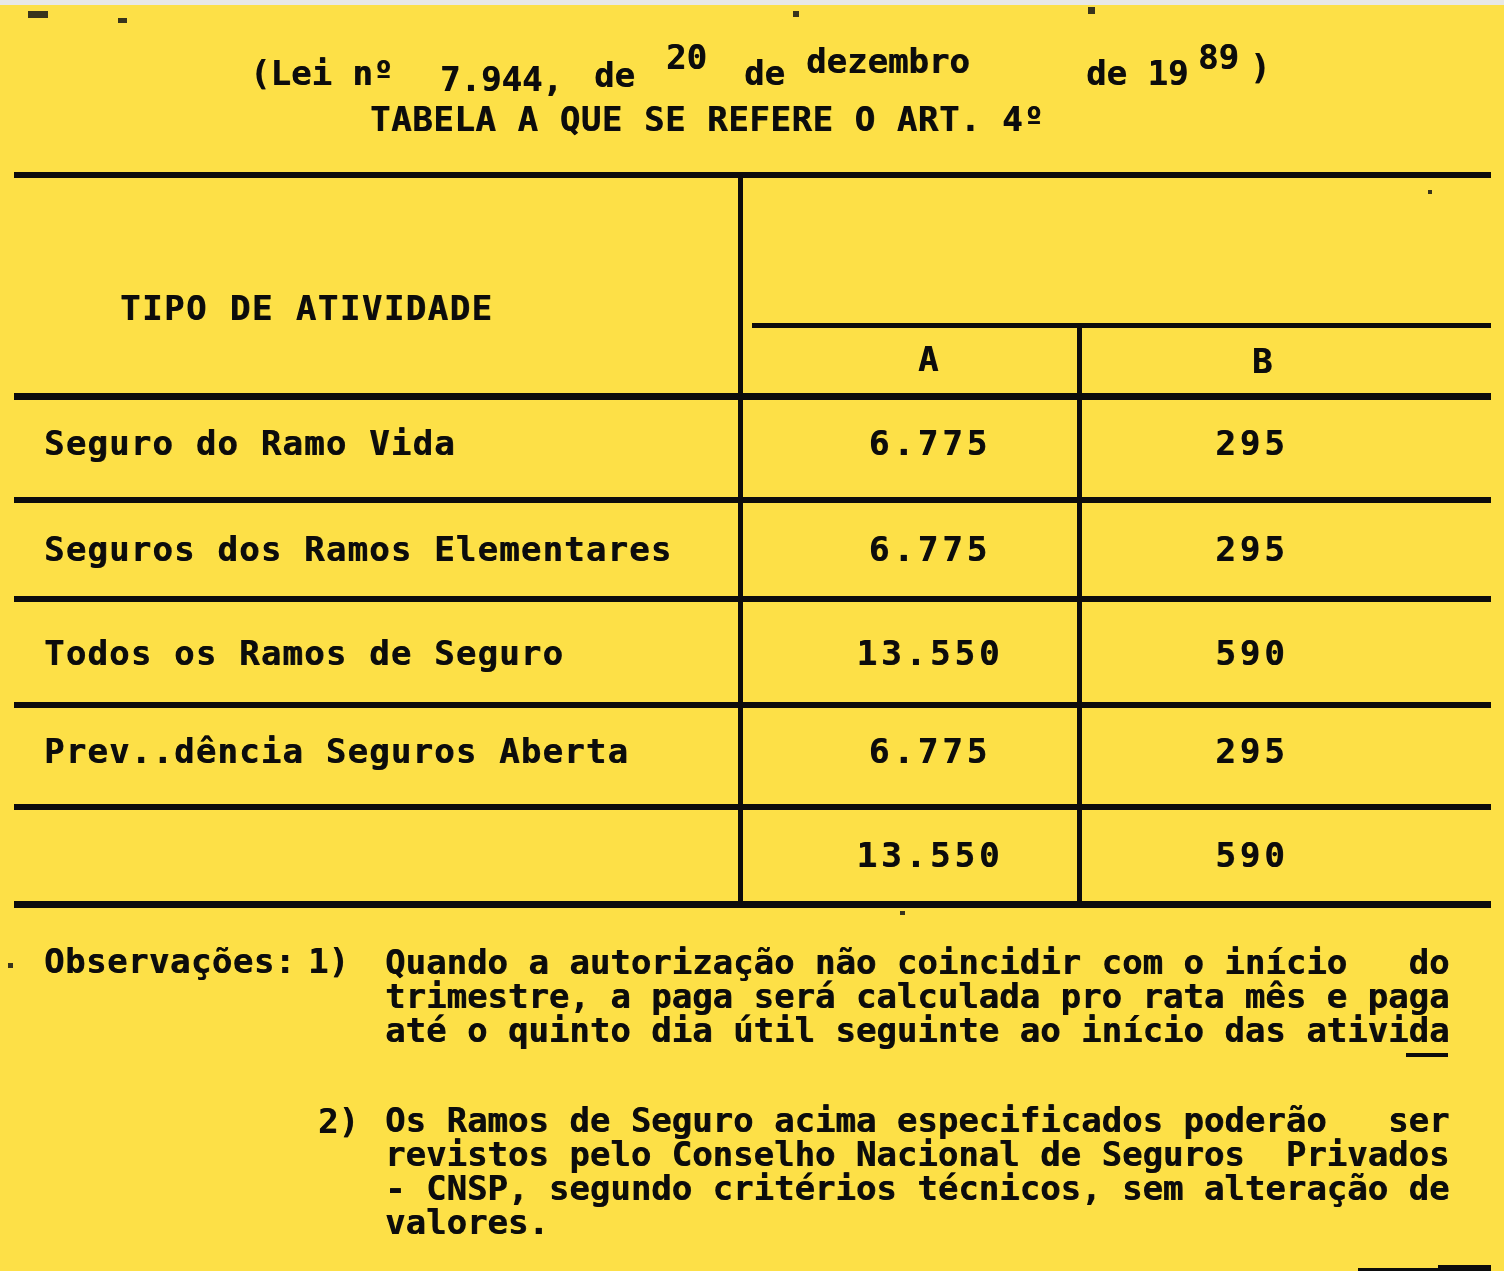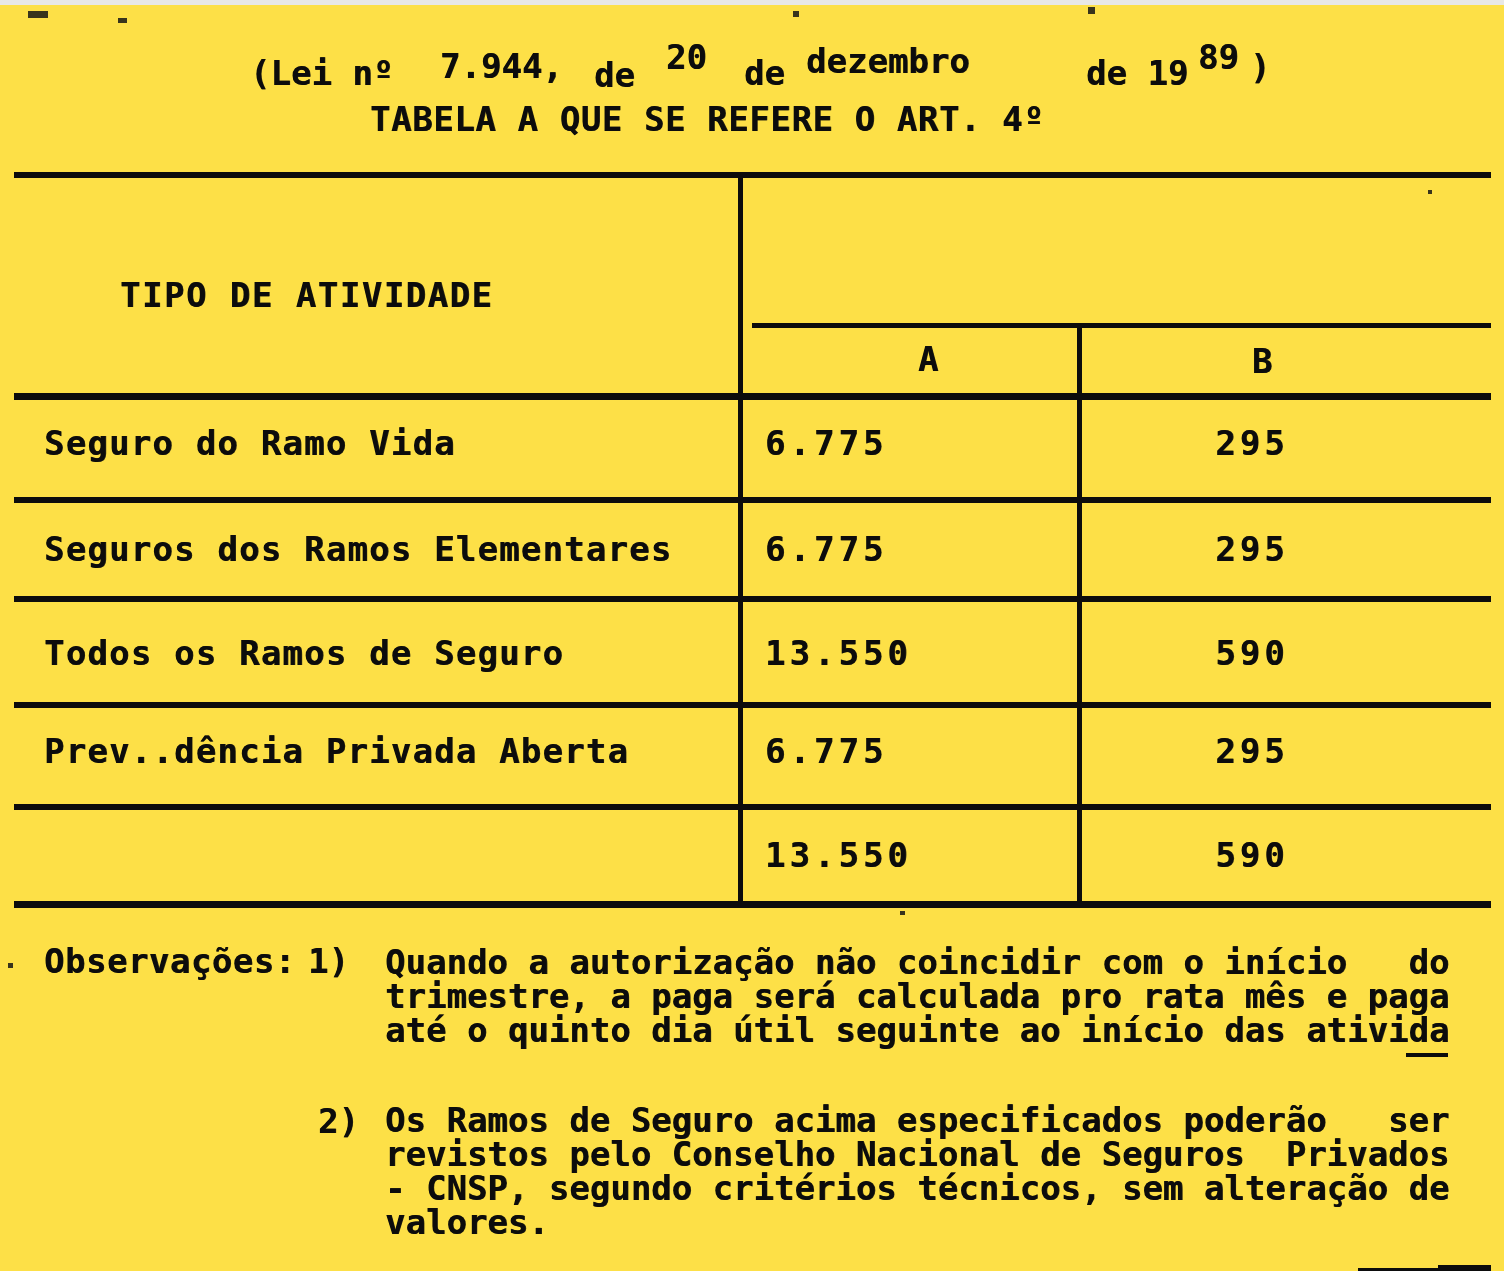--- a/index.html
+++ b/index.html
@@ -17,21 +17,21 @@
     position:absolute;
     font-size:34px;
     line-height:36px;
     white-space:pre;
     text-shadow:0.6px 0.4px 0 rgba(12,12,12,0.85);
   }
   .hline,.vline,.mark { position:absolute; background:#0c0c0c; }
 
   
   .seg-prefix { left:250px; top:50px; }
-  .seg-number { left:440px; top:43px;text-align:center; }
+  .seg-number { left:440px; top:56px;text-align:center; }
   .seg-de1    { left:594px; top:52px; }
   .seg-day    { left:666px; top:34px; }
   .seg-de2    { left:744px; top:50px; }
   .seg-month  { left:806px; top:38px; }
   .seg-de3    { left:1086px; top:50px; }
   .seg-year   { left:1198px; top:34px; }
   .seg-close  { left:1250px; top:44px; }
 
   .title { left:370px; top:96px; letter-spacing:0.6px; }
 
@@ -41,28 +41,28 @@
   .l-hdr  { left:14px; top:388px;  width:1477px; height:7px; }
   .l-r1   { left:14px; top:492px;  width:1477px; height:6px; }
   .l-r2   { left:14px; top:591px;  width:1477px; height:6px; }
   .l-r3   { left:14px; top:697px;  width:1477px; height:6px; }
   .l-r4   { left:14px; top:799px;  width:1477px; height:6px; }
   .l-bot  { left:14px; top:896px;  width:1477px; height:7px; }
   .v-main { left:738px;  top:167px; width:5px; height:736px; }
   .v-ab   { left:1077px; top:318px; width:5px; height:585px; }
 
   
-  .h-activity { left:120px; top:272px; letter-spacing:1.5px; }
+  .h-activity { left:120px; top:285px; letter-spacing:1.5px; }
   .h-group    { left:956px; top:216px; letter-spacing:0.5px; }
   .h-a        { left:918px;  top:336px; }
   .h-b        { left:1252px; top:338px; }
 
   
   .act { left:44px; letter-spacing:1.2px;text-align:center; }
-  .va  { left:765px;  width:330px; text-align:left; letter-spacing:4px; }
+  .va  { left:765px;  width:330px; text-align:center; letter-spacing:4px; }
   .vb  { left:1092px; width:320px; text-align:center; letter-spacing:4px; }
   .r1 { top:420px; } .r2 { top:526px; } .r3 { top:630px; }
   .r4 { top:728px; } .r5 { top:832px; }
 
   
   .obs-label { left:44px;  top:938px; letter-spacing:0.5px; }
   .obs1-num  { left:308px; top:938px; }
   .obs2-num  { left:318px; top:1098px; }
   .obs-block { position:absolute; left:385px; font-size:34px; line-height:34px;
                text-shadow:0.6px 0.4px 0 rgba(12,12,12,0.85); }
@@ -132,21 +132,21 @@
   <div class="t vb r1">295</div>
 
   <div class="t act r2">Seguros dos Ramos Elementares</div>
   <div class="t va r2">6.775</div>
   <div class="t vb r2">295</div>
 
   <div class="t act r3">Todos os Ramos de Seguro</div>
   <div class="t va r3">13.550</div>
   <div class="t vb r3">590</div>
 
-  <div class="t act r4">Prev..dência Privada Aberta</div>
+  <div class="t act r4">Prev..dência Seguros Aberta</div>
   <div class="t va r4">6.775</div>
   <div class="t vb r4">295</div>
 
   <div class="t va r5">13.550</div>
   <div class="t vb r5">590</div>
 
   <div class="t obs-label">Observações:</div>
   <div class="t obs1-num">1)</div>
   <div class="obs-block obs1">
     <div class="obs-line">Quando a autorização não coincidir com o início   do</div>

